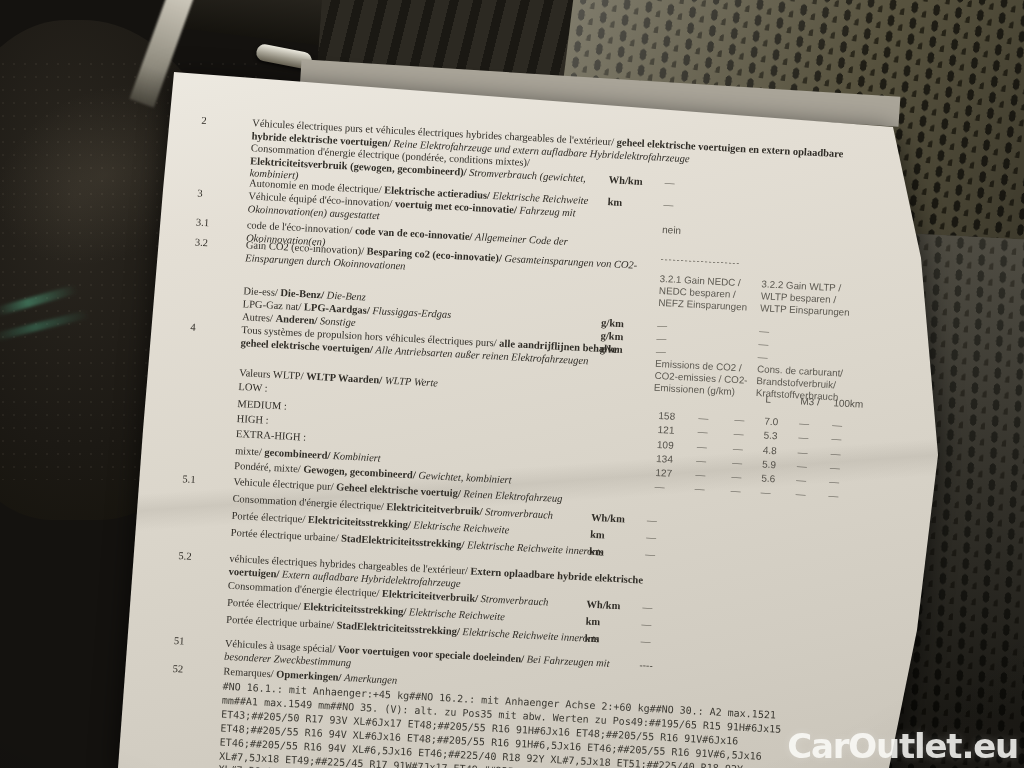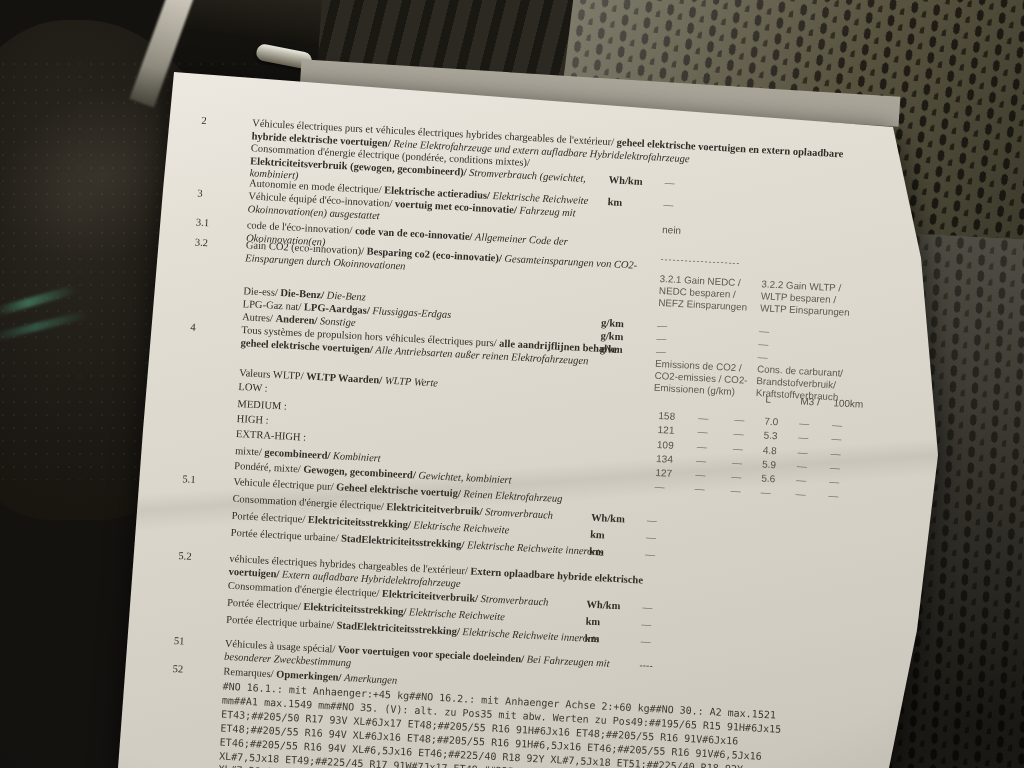--- a/index.html
+++ b/index.html
@@ -327,13 +327,14 @@
             <div class="mline">ET46;##205/55 R16 94V XL#6,5Jx16 ET46;##225/40 R18 92Y XL#7,5Jx18 ET51;##225/40 R18 92Y</div>
             <div class="mline">XL#7,5Jx18 ET49;##225/45 R17 91W#7Jx17 ET49;##225/45 R17 91W#7,5Jx17 ET49;##195/65 R15 91H</div>
             <div class="mline">XL#7,5Jx18 ET49;##225/45 R17 91W#7Jx17 ET49;##195/65 R15 91H M+S#6,5Jx16 ET46;##205/50 R17 93H</div>
           </div>
 
       </div>
     </div>
   </div>
 
   <div class="vignette"></div>
+  <div class="watermark">CarOutlet.eu</div>
 </div>
 
 </body></html>

